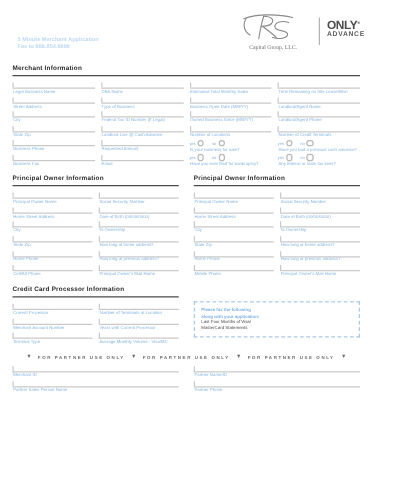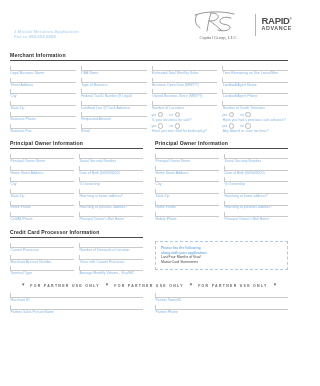--- a/index.html
+++ b/index.html
@@ -245,21 +245,21 @@
           <path d="M42 9 C36 7, 30 9, 31 13 C32 16, 40 15, 41 18 C42 21, 35 23, 29 21"></path>
           <path d="M8 6 C5 10, 6 16, 11 19"></path>
         </g>
       </svg>
       <span class="cap">Capital Group, LLC.</span>
     </div>
 
     <div class="logo-div"></div>
 
     <div class="logo-ra">
-      <span class="ra1"><span>RAPID</span><sup>®</sup></span>
+      <span class="ra1"><span>ONLY</span><sup>®</sup></span>
       <span class="ra2">ADVANCE</span>
     </div>
 
   </div>
 </div>
 
 <div class="sheet">
   <div class="sec-title">Merchant Information</div>
 
   <div class="grid c4">

